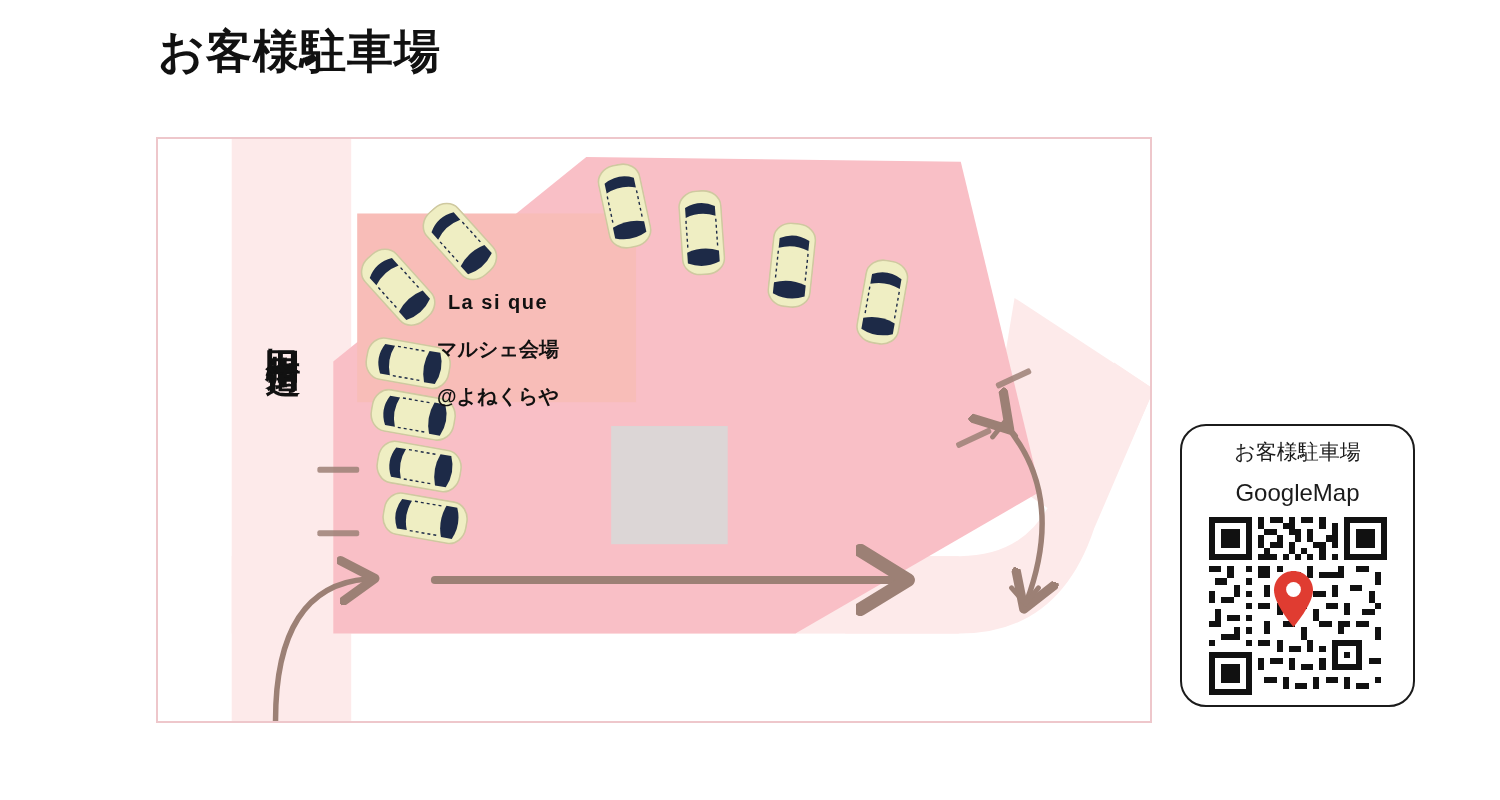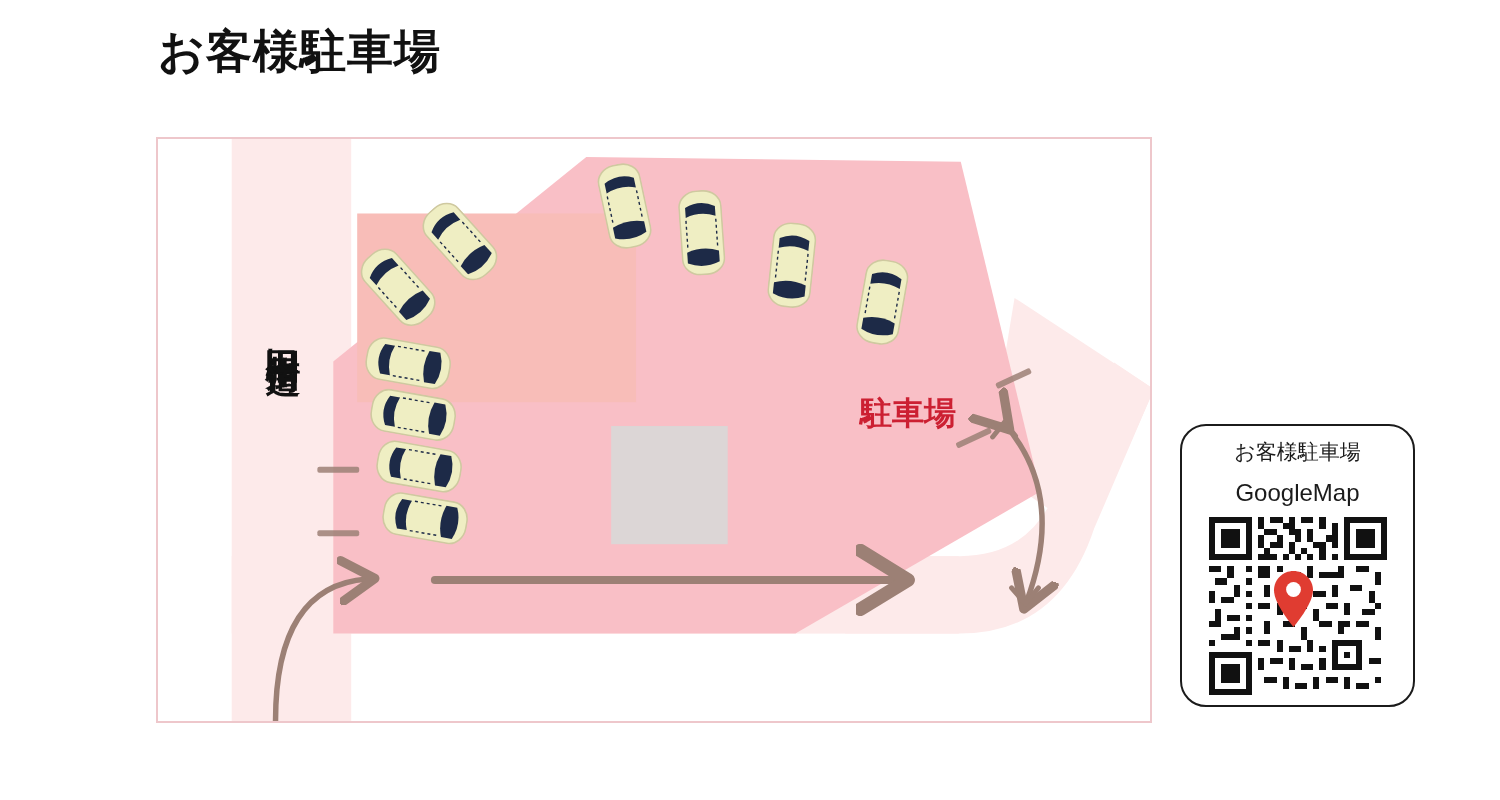--- a/index.html
+++ b/index.html
@@ -216,25 +216,29 @@
     <path d="M118 586 Q118 450 210 443" fill="none" stroke="#9c8075" stroke-width="5.5" stroke-linecap="round" marker-end="url(#ah)"></path>
 
     <path d="M278 444 L742 444" fill="none" stroke="#9c8075" stroke-width="8" stroke-linecap="round" marker-end="url(#ah)"></path>
 
     <path d="M850 287 Q912 358 872 466" fill="none" stroke="#9c8075" stroke-width="5.5" stroke-linecap="round" marker-start="url(#ah)" marker-end="url(#ah)"></path>
 
     <path d="M838 300 L850 285 L861 299" fill="none" stroke="#9c8075" stroke-width="5" stroke-linecap="round" stroke-linejoin="round"></path>
     <path d="M857 452 L871 468 L884 452" fill="none" stroke="#9c8075" stroke-width="5" stroke-linecap="round" stroke-linejoin="round"></path>
   </svg>
 
+  <div id="venue-label" class="map-label">
+    <span class="en">La si que</span>
+    <span>マルシェ会場</span><br>
+    <span>@よねくらや</span>
+  </div>
 
   <div id="road-label" class="map-label">旧甲州街道</div>
 
   <div id="lot-label" class="map-label">
-    <span class="cap">駐車場</span>
   </div>
 </div>
 
 <div id="qr-card">
   <div class="qr-line1">お客様駐車場</div>
   <div class="qr-line2">GoogleMap</div>
 
   <div id="qr-holder">
     <svg width="178" height="178" viewBox="0 0 29 29" shape-rendering="crispEdges">
       <rect width="29" height="29" fill="#ffffff"></rect>

